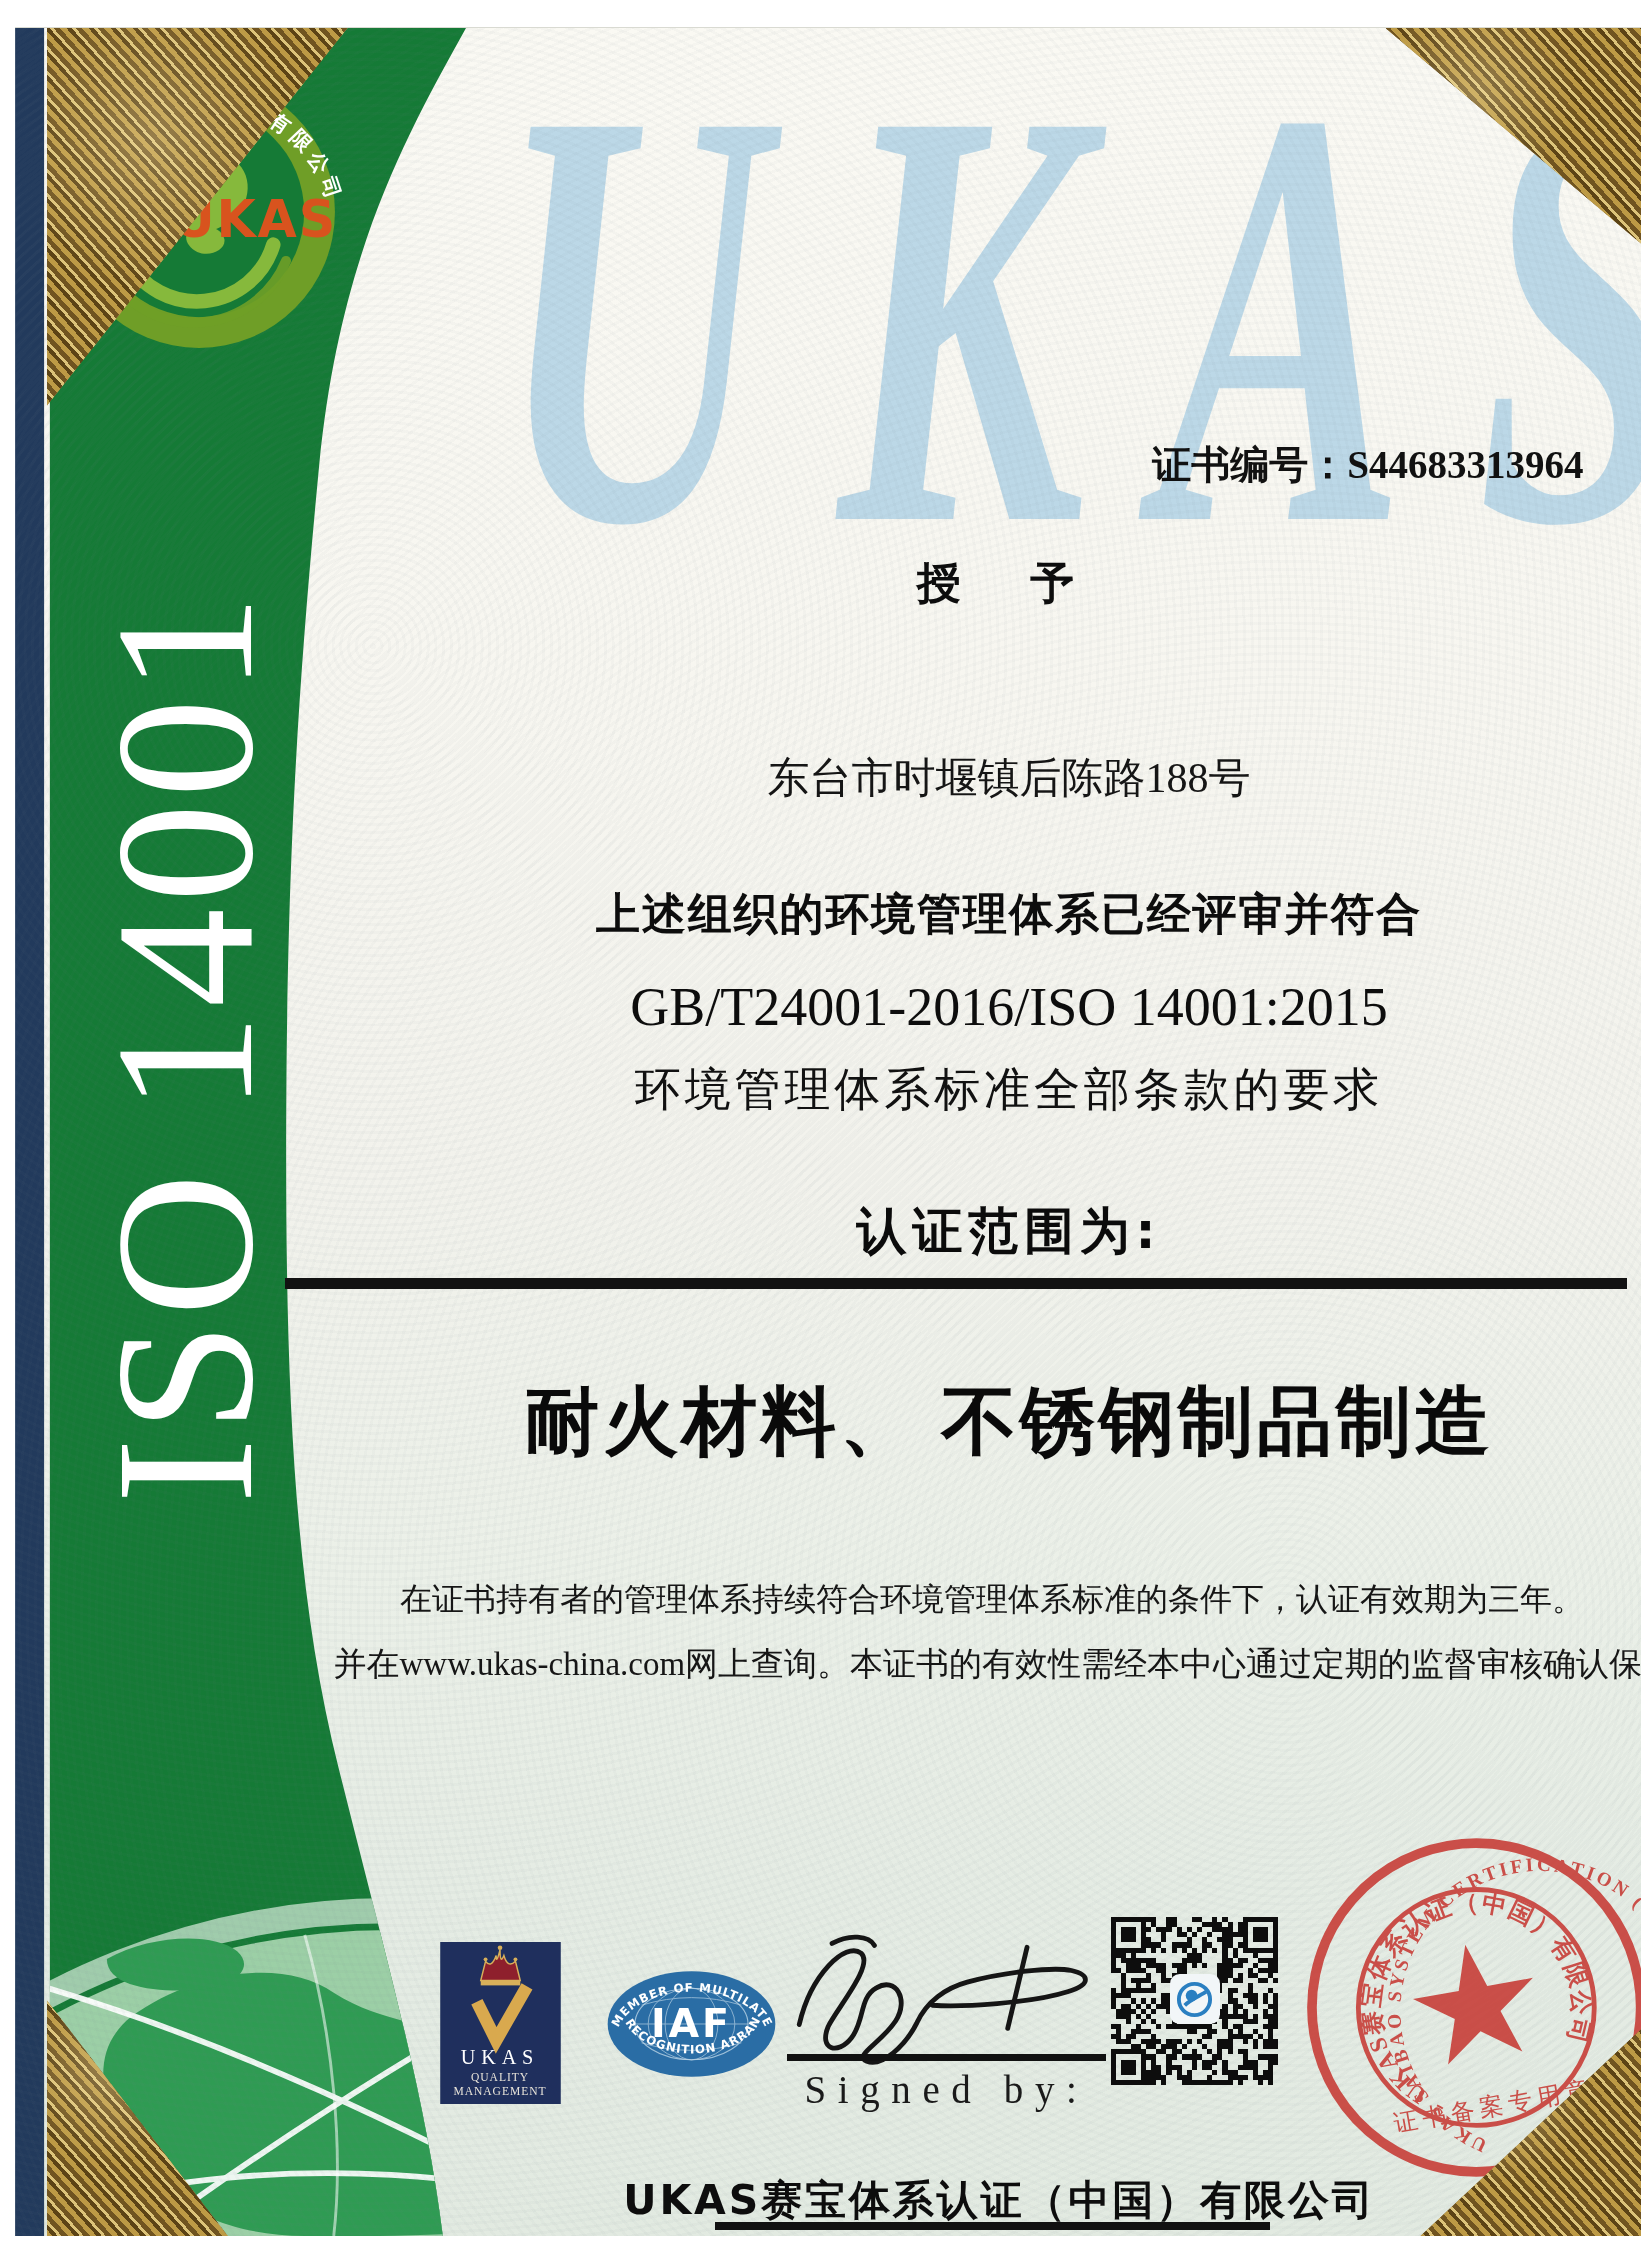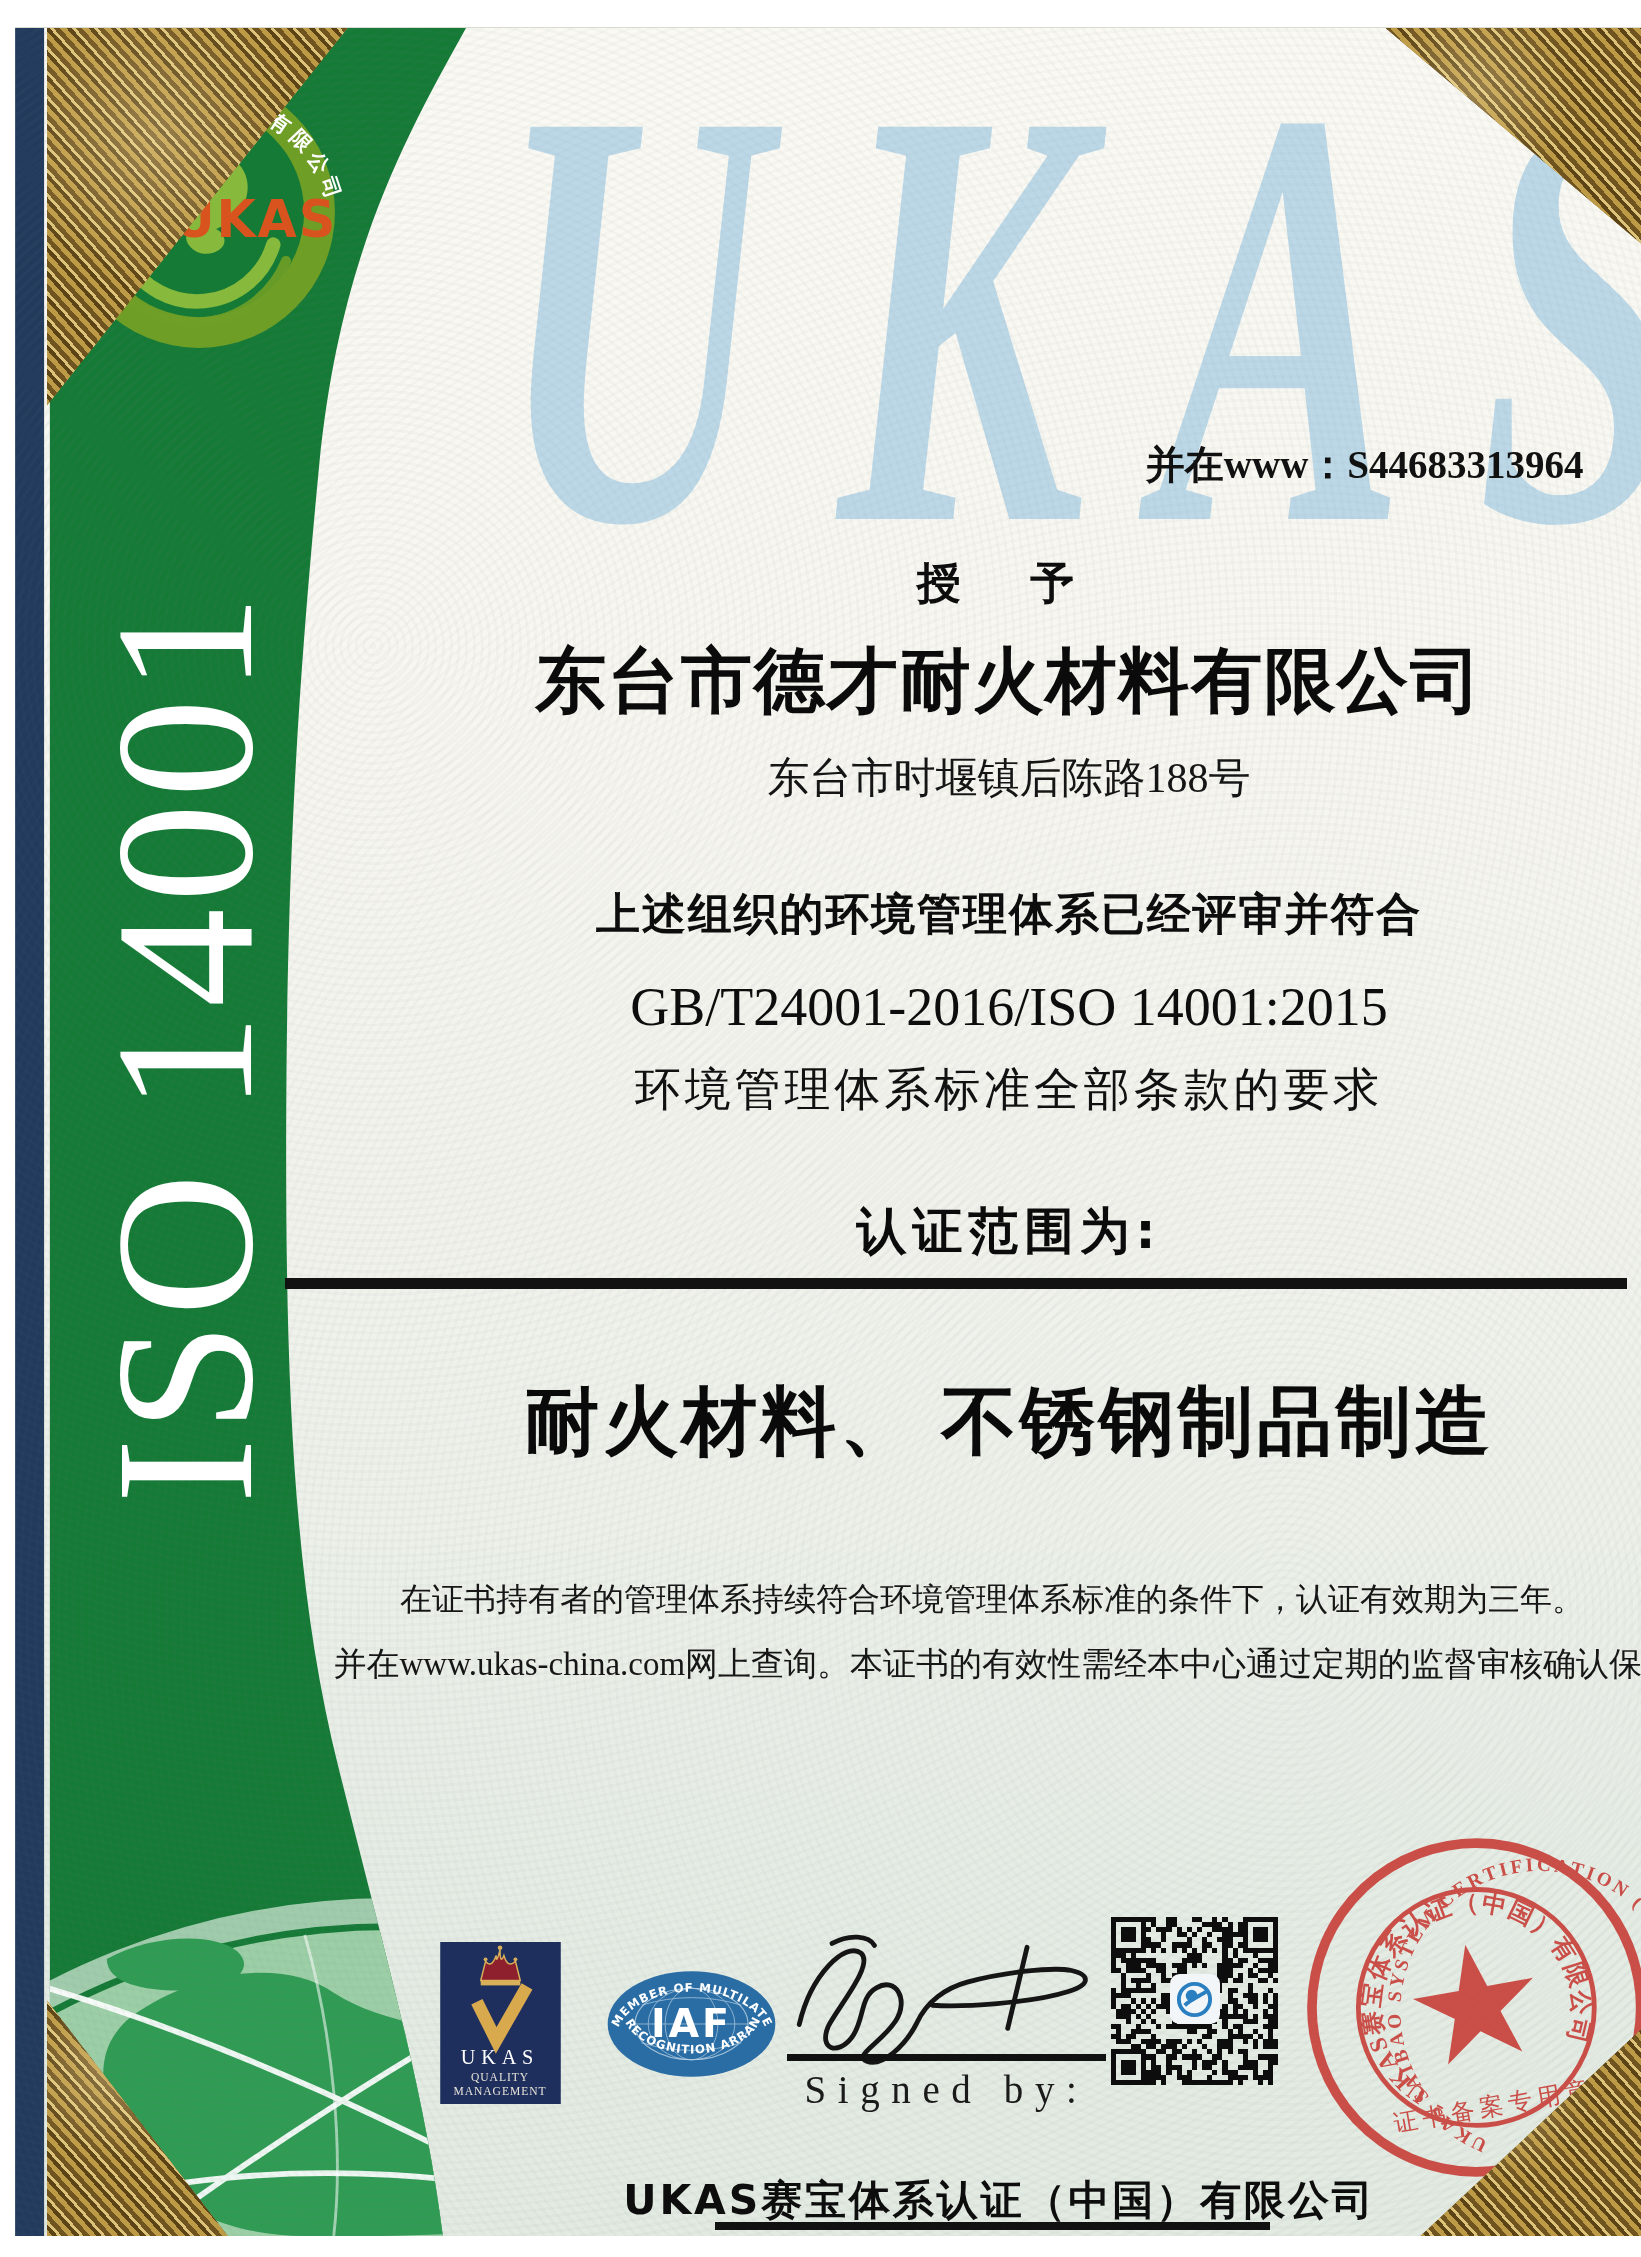--- a/index.html
+++ b/index.html
@@ -126,24 +126,23 @@
         <textPath href="#ringpath" startOffset="8">UKAS体系认证（中国）有限公司</textPath>
       </text>
       <path d="M95,120 C120,90 165,82 195,100 C222,116 218,152 195,170 C165,192 120,186 103,162 C90,144 86,132 95,120 Z" fill="#86b93c"></path>
       <path d="M150,180 C165,172 185,176 188,190 C190,202 172,210 158,204 C146,198 142,186 150,180 Z" fill="#86b93c"></path>
       <path d="M80,212 A88,88 0 0 0 242,196" stroke="#86b93c" stroke-width="16" fill="none" stroke-linecap="round"></path>
       <path d="M62,232 A110,110 0 0 0 256,214" stroke="#6f9e27" stroke-width="11" fill="none" stroke-linecap="round" opacity=".9"></path>
       <text x="222" y="188" text-anchor="middle" font-size="56" font-weight="bold" fill="#d8531e" letter-spacing="2" font-family="DejaVu Sans,sans-serif">UKAS</text>
     </svg>
 
     <div class="abs certno song">
-      <span>并在www：</span><span>S44683313964</span>
+      <span>证书编号：</span><span>S44683313964</span>
     </div>
     <div class="abs award hei">授 予</div>
-    <div class="abs company song">东台市德才耐火材料有限公司</div>
     <div class="abs address song">东台市时堰镇后陈路188号</div>
     <div class="abs statement hei">上述组织的环境管理体系已经评审并符合</div>
     <div class="abs standard song">GB/T24001-2016/ISO 14001:2015</div>
     <div class="abs standard-note song">环境管理体系标准全部条款的要求</div>
     <div class="abs scope-label hei">认证范围为:</div>
     <div class="abs hrule"></div>
     <div class="abs note1 song">在证书持有者的管理体系持续符合环境管理体系标准的条件下，认证有效期为三年。</div>
     <div class="abs scope song">耐火材料、 不锈钢制品制造</div>
     <div class="abs note2 song">并在www.ukas-china.com网上查询。本证书的有效性需经本中心通过定期的监督审核确认保持</div>
 

